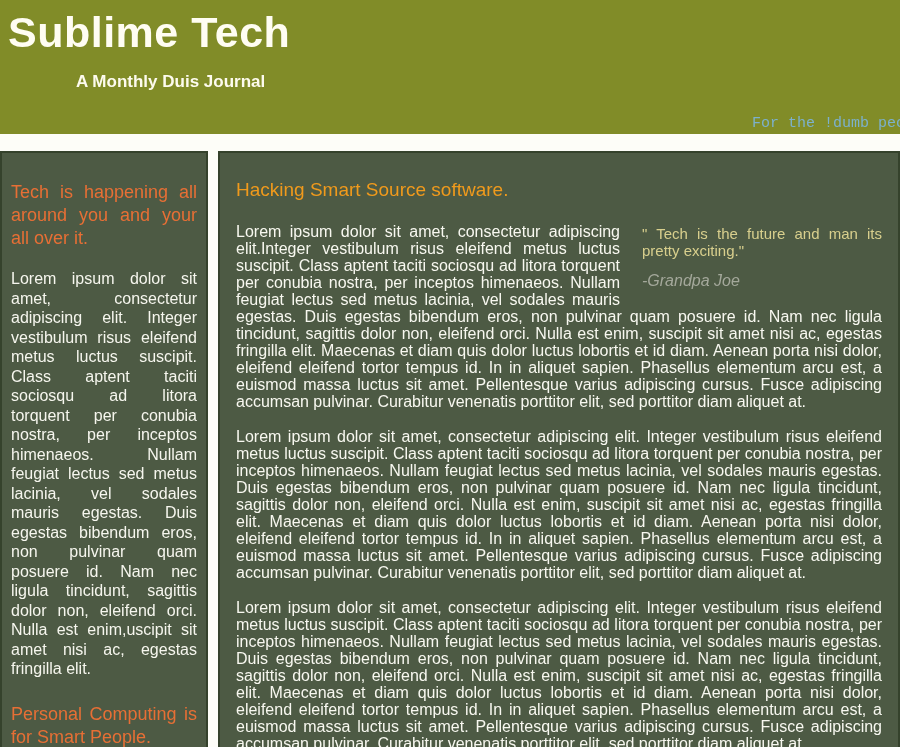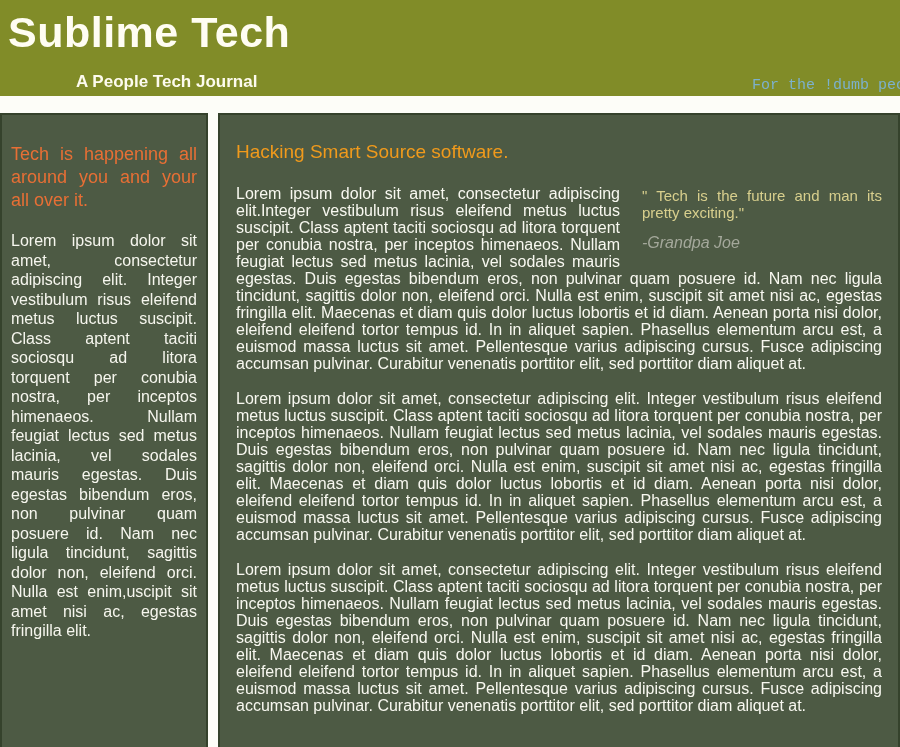--- a/index.html
+++ b/index.html
@@ -6,21 +6,21 @@
   html, body { margin: 0; padding: 0; }
   body {
     width: 900px; height: 747px; overflow: hidden;
     background: #fdfdf8;
     font-family: "Liberation Sans", sans-serif;
   }
   .page { width: 900px; height: 747px; overflow: hidden; position: relative; }
 
   
   .masthead {
-    height: 96px;
+    height: 134px;
     background: var(--header-bg, #818c28);
     position: relative;
   }
   .site-title {
     margin: 0;
     padding: 8px 0 0 8px;
     font-size: 43px;
     font-weight: 700;
     letter-spacing: 0.5px;
     color: #fffdf2;
@@ -114,29 +114,30 @@
     color: var(--attr-color, #a4a89b);
   }
 </style>
 </head>
 <body>
 
 <div class="page">
 
   <header class="masthead">
     <h1 class="site-title">Sublime Tech</h1>
-    <div class="site-subtitle">A People Tech Journal</div>
+    <div class="site-subtitle">A Monthly Duis Journal</div>
     <div class="site-tagline">For the !dumb people</div>
   </header>
 
   <div class="content">
 
     <aside class="panel sidebar">
       <h2>Tech is happening all around you and your all over it.</h2>
       <p>Lorem ipsum dolor sit amet, consectetur adipiscing elit. Integer vestibulum risus eleifend metus luctus suscipit. Class aptent taciti sociosqu ad litora torquent per conubia nostra, per inceptos himenaeos. Nullam feugiat lectus sed metus lacinia, vel sodales mauris egestas. Duis egestas bibendum eros, non pulvinar quam posuere id. Nam nec ligula tincidunt, sagittis dolor non, eleifend orci. Nulla est enim,uscipit sit amet nisi ac, egestas fringilla elit.</p>
+      <h2 class="second">Personal Computing is for Smart People.</h2>
 
     </aside>
 
     <main class="panel main-col">
       <h2>Hacking Smart Source software.</h2>
 
       <div class="pullquote">
         <div class="quote-text">" Tech is the future and man its pretty exciting."</div>
         <div class="quote-attr">-Grandpa Joe</div>
       </div>

